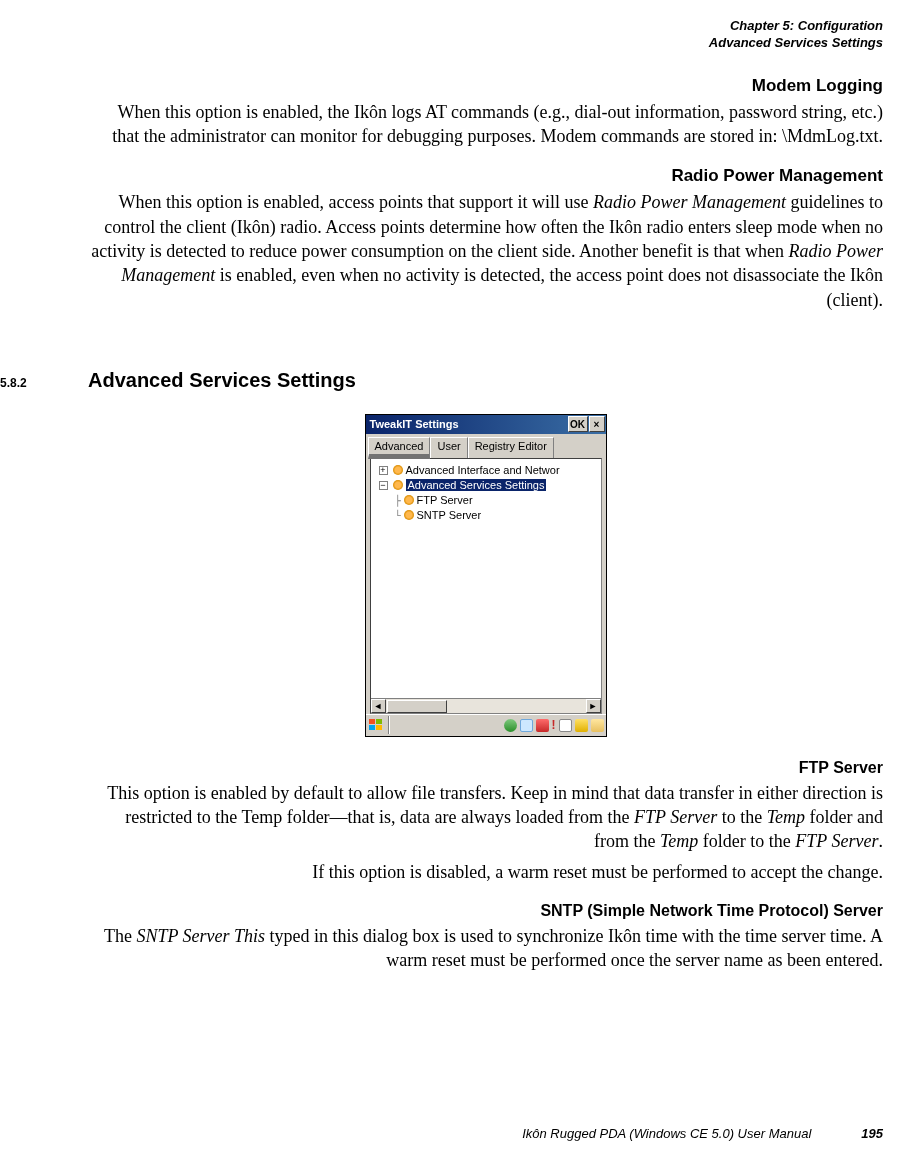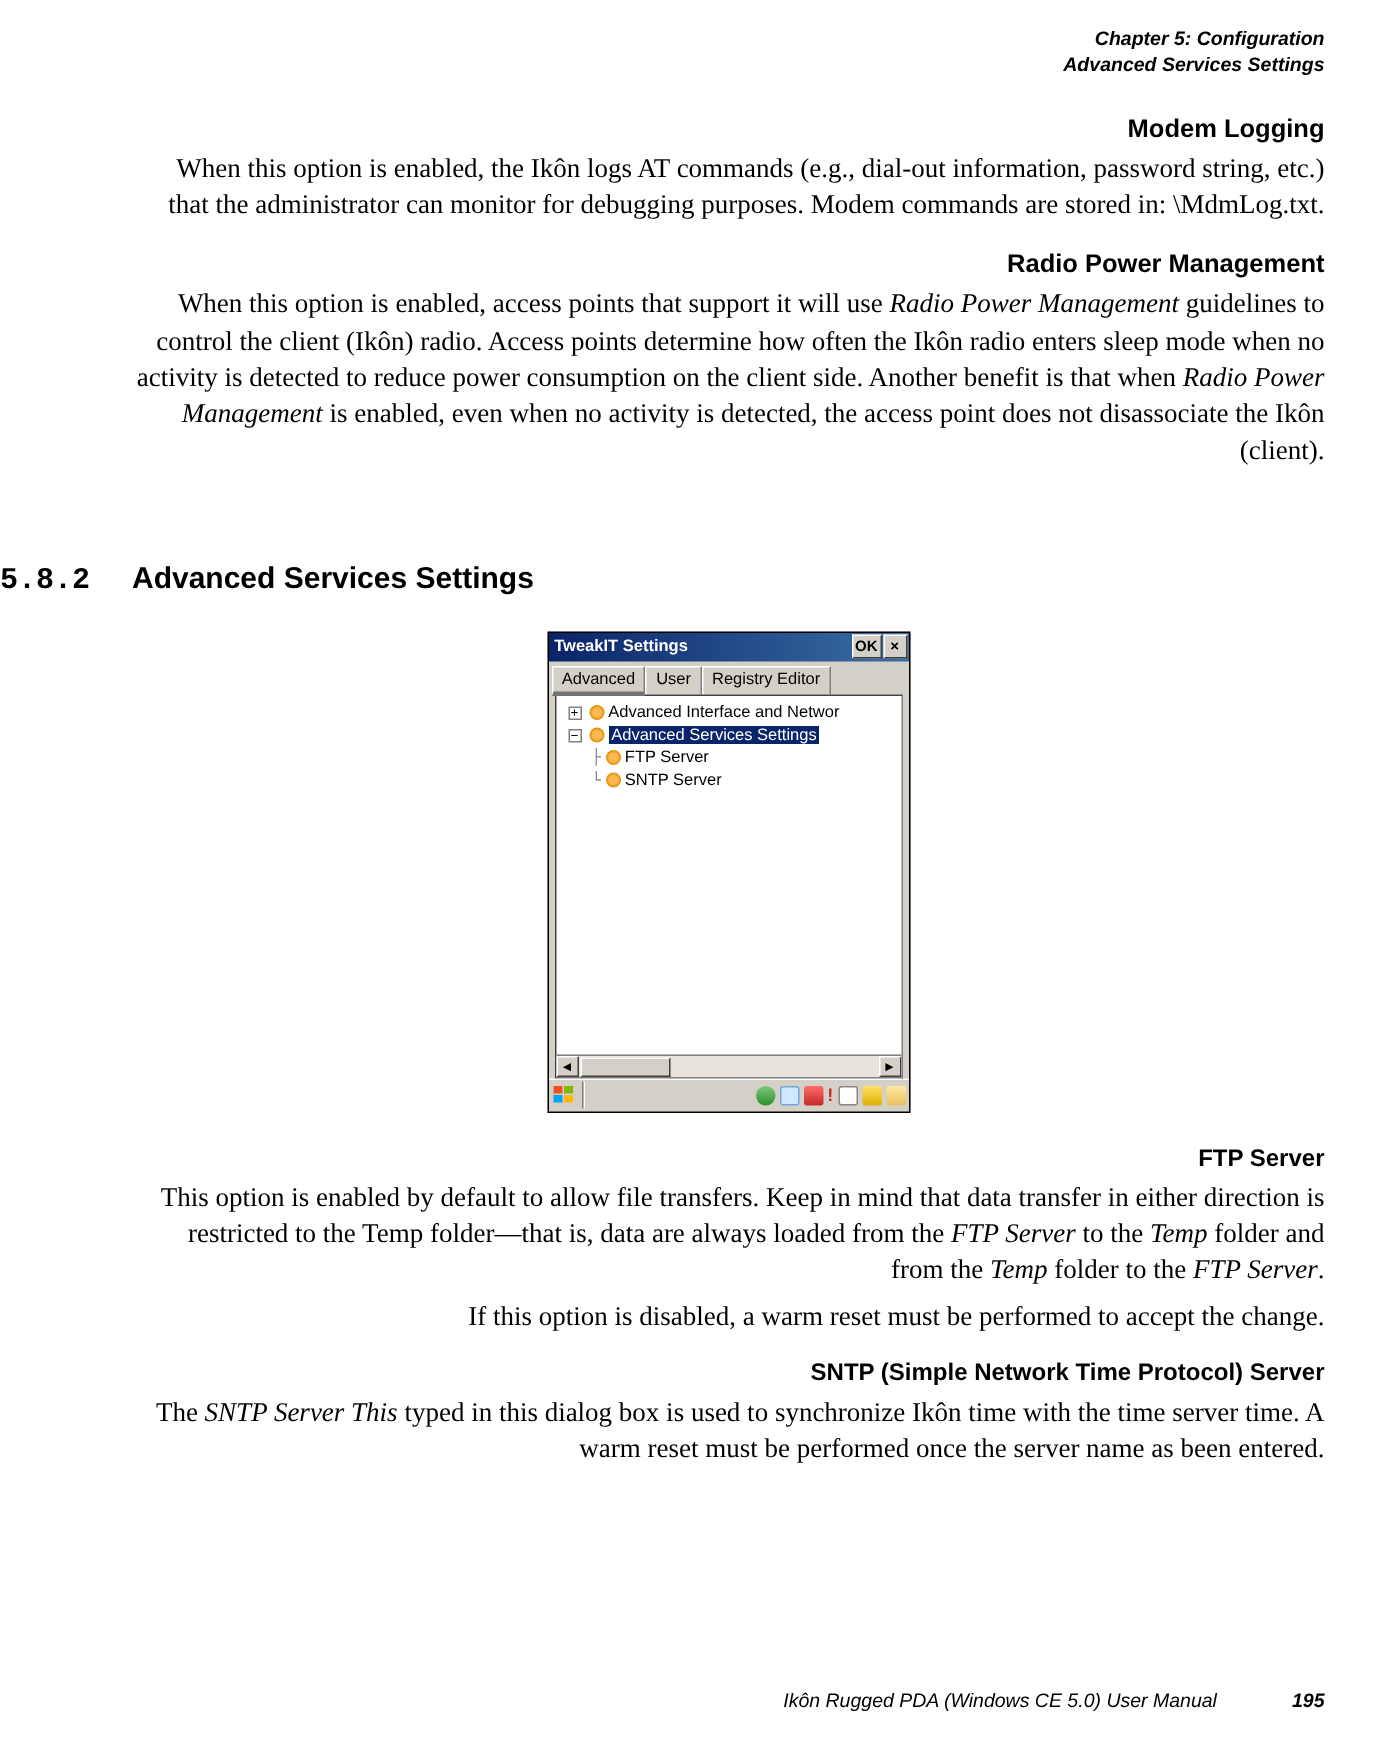--- a/index.html
+++ b/index.html
@@ -44,23 +44,23 @@
     line-height: 1.35;
     margin: 0 0 6px 0;
   }
   p .ital { font-style: italic; }
   .section-row {
     display: flex;
     align-items: baseline;
     margin: 28px 0 22px 0;
   }
   .section-num {
-    font-family: Liberation Mono, monospace;
-    font-weight: bold;
-    font-size: 20px;
+    font-family: Liberation Sans, sans-serif;
+    font-weight: bold;
+    font-size: 12px;
     width: 88px;
     flex-shrink: 0;
     margin-top: 36px;
   }
   .section-title {
     font-family: Verdana, "Segoe UI", sans-serif;
     font-weight: bold;
     font-size: 20px;
   }
   .screenshot-wrap {
@@ -109,21 +109,21 @@
     border: 1px solid #fff;
     border-right-color: #808080;
     border-bottom: none;
     padding: 2px 6px;
     position: relative;
     top: 1px;
   }
   .tab.active {
     background: #d4d0c8;
     z-index: 2;
-    border-bottom: 3px solid #737373;
+    border-bottom: 5px solid #737373;
   }
   .pane {
     background: #fff;
     border: 1px solid #808080;
     border-top-color: #404040;
     border-left-color: #404040;
     margin: 0 4px;
     height: 256px;
     padding: 4px 2px;
     overflow: hidden;

